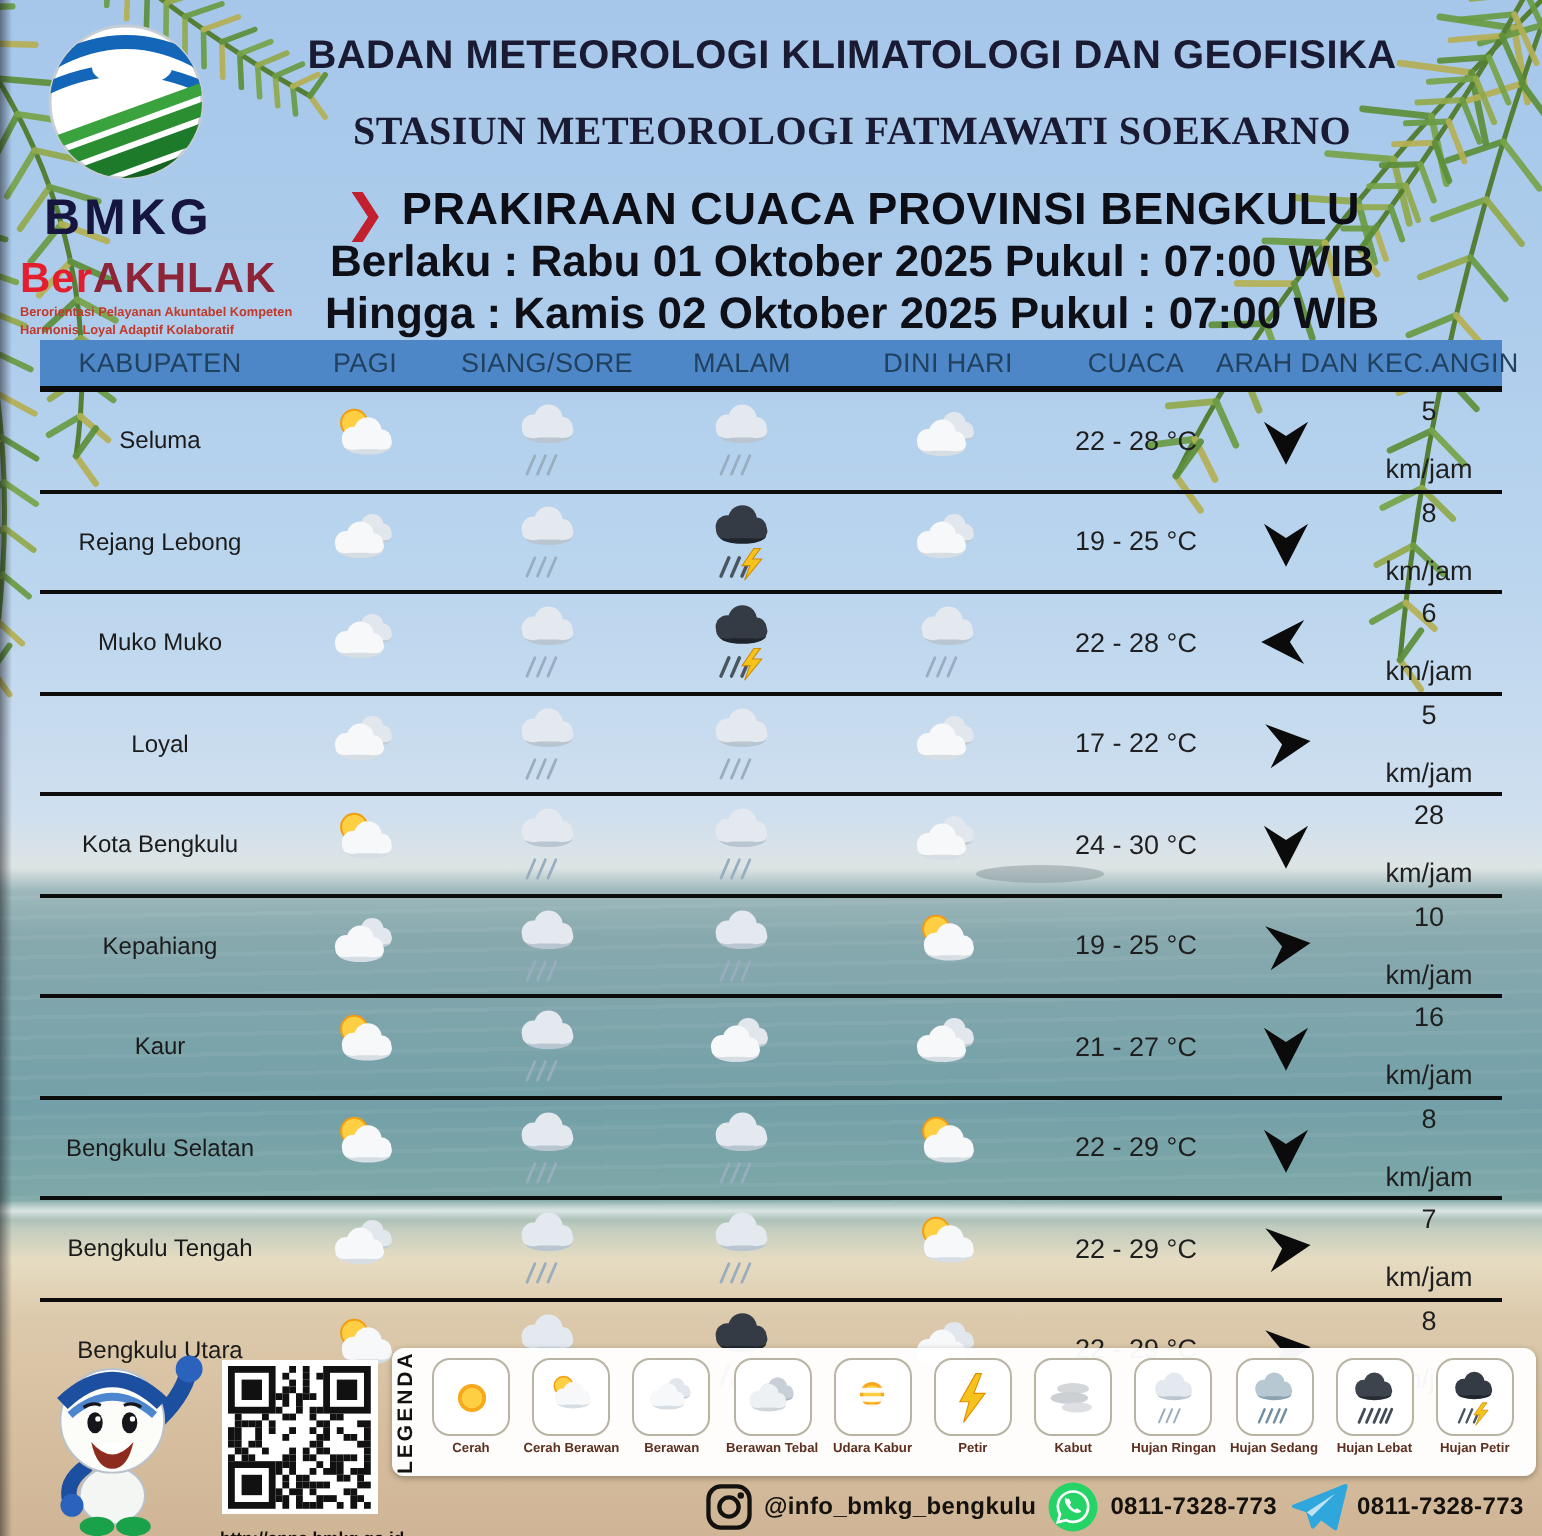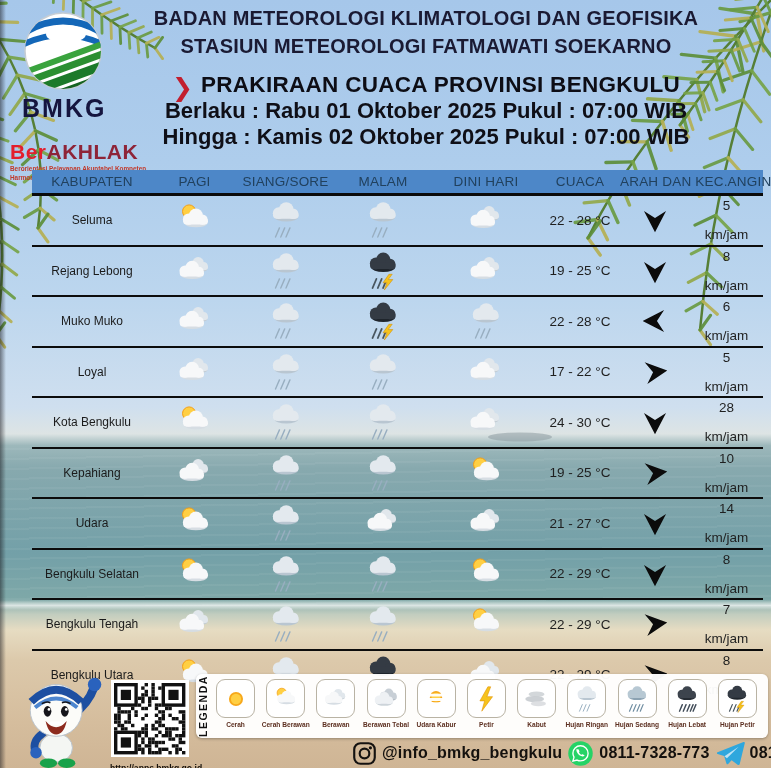--- a/index.html
+++ b/index.html
@@ -17,35 +17,35 @@
   .sea-tex{position:absolute;left:0;top:448px;width:100%;height:158px;z-index:0;opacity:.5;
     background:repeating-linear-gradient(179deg,rgba(255,255,255,.10) 0 2px,rgba(0,0,0,0) 2px 10px);}
   .foam{position:absolute;left:0;top:600px;width:100%;height:10px;z-index:0;opacity:.75;
     background:linear-gradient(180deg,rgba(255,255,255,0),rgba(255,255,255,.85) 55%,rgba(255,255,255,0));}
   #decor{position:absolute;left:0;top:0;width:771px;height:768px;z-index:1;pointer-events:none;}
 
   
   .hdr{position:absolute;left:0;top:0;width:771px;height:168px;z-index:2;}
   .logo-col{position:absolute;left:8px;top:10px;width:165px;}
   #bmkg-logo{margin-left:14px;}
-  .bmkg-word{font-size:25px;font-weight:800;color:#15153f;letter-spacing:2px;margin:-2px 0 17px 14px;}
+  .bmkg-word{font-size:25px;font-weight:800;color:#15153f;letter-spacing:2px;margin:-2px 0 4px 14px;}
   .berakhlak{margin:2px 0 0 2px;font-weight:800;font-size:21px;letter-spacing:.5px;}
   .berakhlak .p1{color:#e31e2d;}
   .berakhlak .p2{color:#8e2438;}
   .berakhlak-sub{margin-left:2px;font-size:6.4px;font-weight:700;color:#c0392b;line-height:1.45;}
   .head-col{position:absolute;left:92px;top:0;width:668px;text-align:center;}
-  .org1{margin-top:7px;font-size:20px;font-weight:800;color:#1a1a33;letter-spacing:.2px;}
-  .org2{margin-top:5px;font-size:20px;font-weight:800;color:#1a1a33;letter-spacing:.2px;}
+  .org1{margin-top:17px;font-size:20px;font-weight:800;color:#1a1a33;letter-spacing:.2px;}
+  .org2{margin-top:15px;font-size:20px;font-weight:800;color:#1a1a33;letter-spacing:.2px;font-family:Liberation Serif, serif;}
   .title-row{margin-top:14px;display:flex;align-items:center;justify-content:center;gap:8px;}
   .title-chev{color:#c21f2f;font-size:25px;font-weight:900;line-height:1;transform:translateY(2px);}
   .main-title{font-size:22.5px;font-weight:800;color:#0d0d15;letter-spacing:.3px;}
   .valid{margin-top:0;font-size:22px;font-weight:700;color:#0f0f17;}
 
   
-  .wx{position:absolute;left:32px;top:170px;width:731px;z-index:2;}
+  .wx{position:absolute;left:20px;top:170px;width:731px;z-index:2;}
   .cols{display:grid;grid-template-columns:120px 85px 97px 98px 108px 80px 70px 73px;}
   .wx-head{height:23px;background:#4d87c8;border-bottom:3px solid #0a0a0a;align-items:center;}
   .wx-head span{text-align:center;color:#21415e;font-size:13.5px;letter-spacing:.2px;white-space:nowrap;}
   .wx-head .span2{grid-column:span 2;}
   .wx-row{height:48.5px;border-bottom:2.6px solid #0c0c0c;align-items:center;}
   .wx-row:last-child{border-bottom:none;}
   .cell{display:flex;align-items:center;justify-content:center;}
   .name-cell{font-size:12px;color:#1b1b1b;text-align:center;}
   .suhu-cell{font-size:13.5px;color:#1f1f1f;white-space:nowrap;}
   .wind-speed-cell{flex-direction:column;justify-content:space-between;height:44px;padding:1px 0;}
@@ -64,21 +64,21 @@
     display:flex;align-items:center;justify-content:center;}
   .legend-label{font-size:6.6px;font-weight:700;color:#5c2f20;margin-top:3px;white-space:nowrap;}
 
   
   #mascot{position:absolute;left:10px;top:672px;z-index:2;}
   .qr-wrap{position:absolute;left:110px;top:680px;width:80px;z-index:2;text-align:center;}
   #qr{background:#fff;display:inline-block;line-height:0;}
   .qr-caption{font-size:8.6px;font-weight:700;color:#15100a;margin-top:2px;white-space:nowrap;}
   .contact{position:absolute;left:352px;top:738px;width:419px;height:30px;z-index:2;
     display:flex;align-items:center;gap:5px;}
-  .contact .txt{font-size:16px;font-weight:800;color:#14110e;letter-spacing:.2px;white-space:nowrap;}
+  .contact .txt{font-size:12px;font-weight:800;color:#14110e;letter-spacing:.2px;white-space:nowrap;}
   .cicon{display:flex;align-items:center;justify-content:center;}
 </style>
 </head>
 <body>
 
 <div class="poster">
   <div class="sea-tex"></div>
   <div class="foam"></div>
   <svg id="decor">
       <ellipse cx="520" cy="437" rx="32" ry="4.5" fill="#8d9aa0" opacity=".55"></ellipse>
@@ -785,21 +785,21 @@
             <svg width="26" height="28" viewBox="0 0 40 40" style="transform:rotate(-97deg)">
     <polygon points="20,39 3,6 20,17 37,6" fill="#0b0b0b"></polygon>
             </svg>
           </div>
           <div class="cell wind-speed-cell">
             <span class="n">10</span>
                   <span class="u">km/jam</span>
           </div>
         </div>
         <div class="cols wx-row">
-          <div class="cell name-cell">Udara</div>
+          <div class="cell name-cell">Kaur</div>
           <div class="cell ">
             <svg width="42" height="42" viewBox="0 0 64 64">
               <circle cx="23" cy="19" r="10" fill="#ffcf43" stroke="#f39c12" stroke-width="1.5"></circle>
               <g transform="translate(3,4) scale(0.92)">
     <ellipse cx="33" cy="36" rx="19" ry="6.5" fill="#d6dde3"></ellipse>
     <circle cx="21" cy="29" r="9.5" fill="#f7f8f9"></circle>
     <circle cx="33" cy="23" r="11.5" fill="#f7f8f9"></circle>
     <circle cx="44" cy="30" r="8.5" fill="#f7f8f9"></circle>
     <rect x="12" y="27" width="41" height="11" rx="5.5" fill="#f7f8f9"></rect>
               </g>
@@ -857,21 +857,21 @@
               </g>
             </svg>
           </div>
           <div class="cell suhu-cell">21 - 27 °C</div>
           <div class="cell">
             <svg width="26" height="28" viewBox="0 0 40 40" style="transform:rotate(0deg)">
     <polygon points="20,39 3,6 20,17 37,6" fill="#0b0b0b"></polygon>
             </svg>
           </div>
           <div class="cell wind-speed-cell">
-            <span class="n">14</span>
+            <span class="n">16</span>
                   <span class="u">km/jam</span>
           </div>
         </div>
         <div class="cols wx-row">
           <div class="cell name-cell">Bengkulu Selatan</div>
           <div class="cell ">
             <svg width="42" height="42" viewBox="0 0 64 64">
               <circle cx="23" cy="19" r="10" fill="#ffcf43" stroke="#f39c12" stroke-width="1.5"></circle>
               <g transform="translate(3,4) scale(0.92)">
     <ellipse cx="33" cy="36" rx="19" ry="6.5" fill="#d6dde3"></ellipse>

